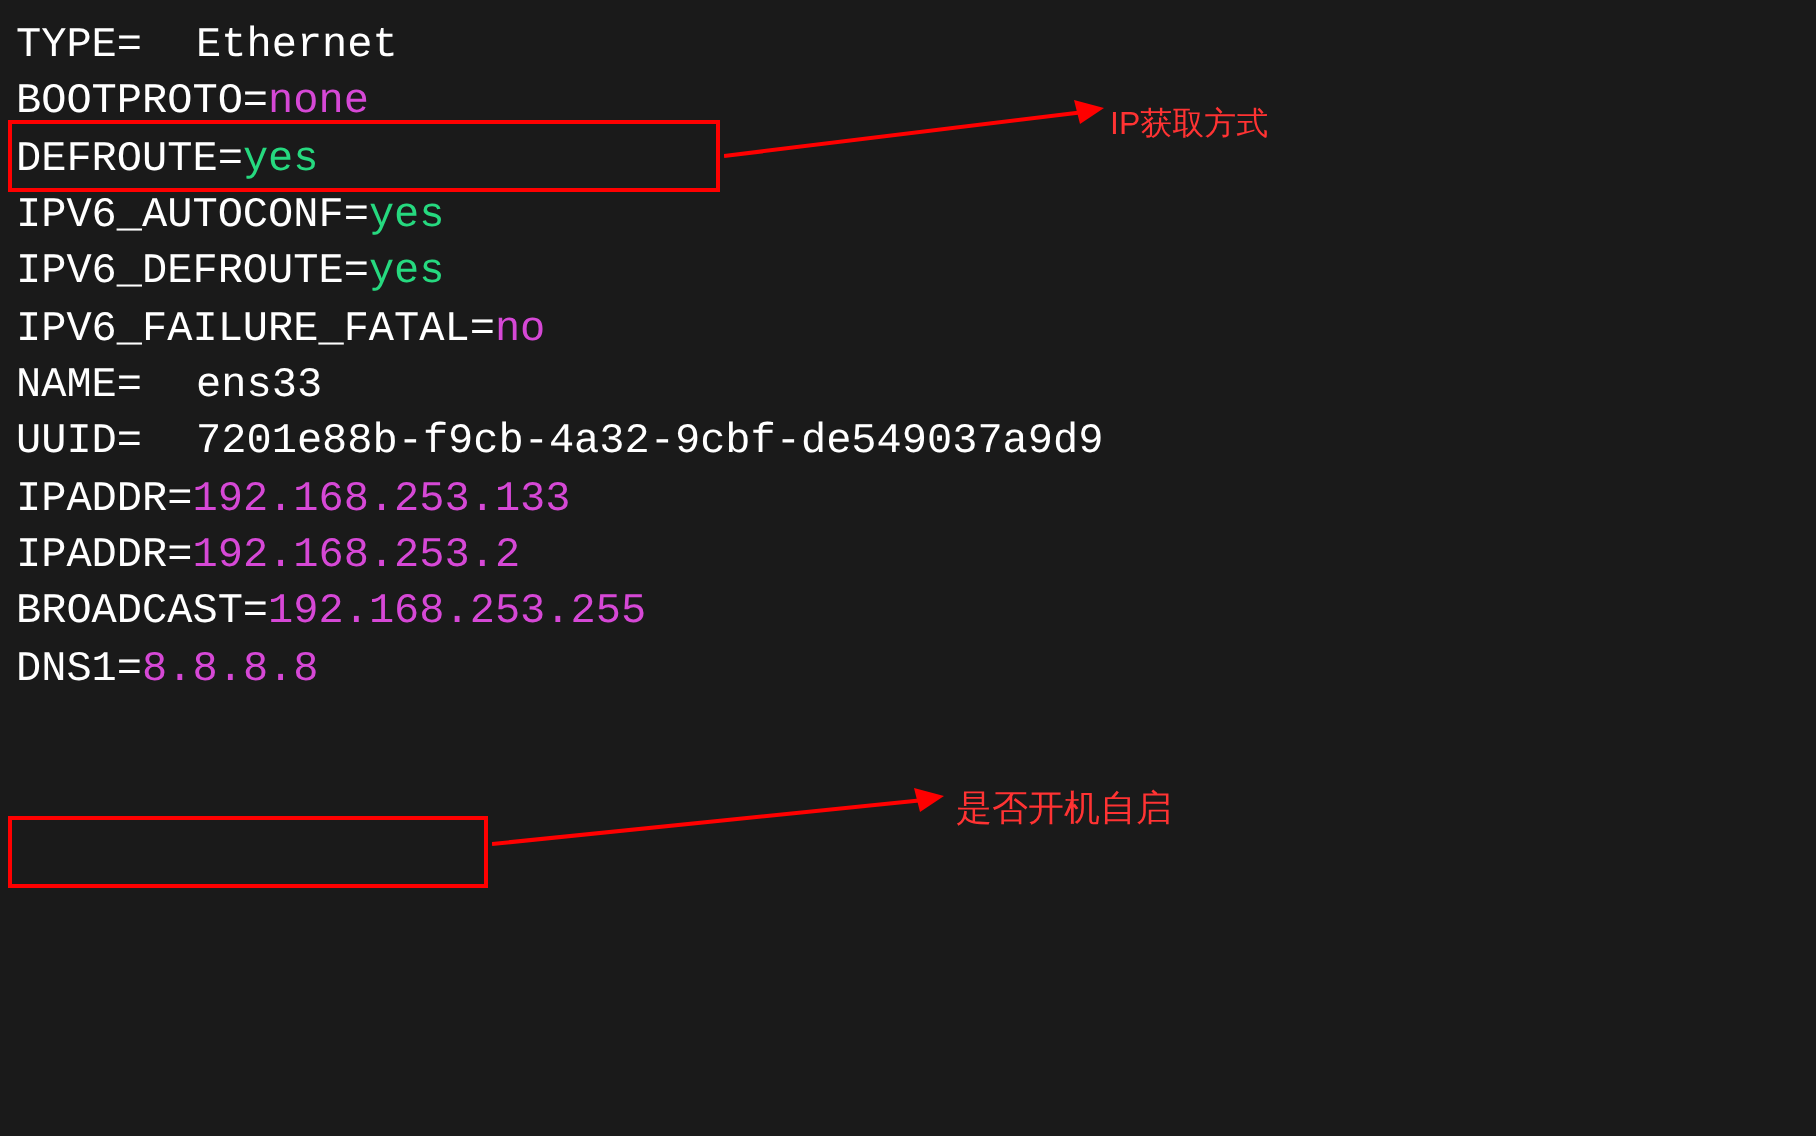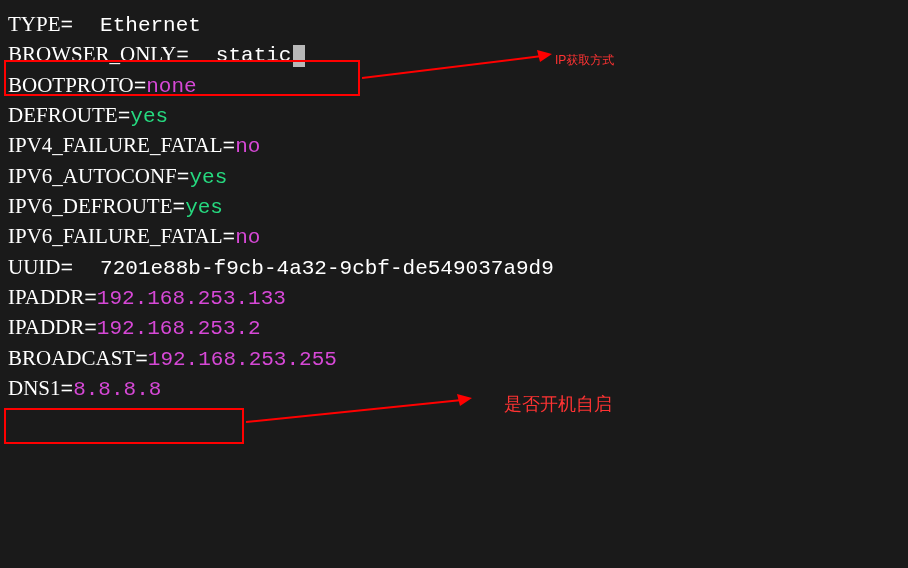--- a/index.html
+++ b/index.html
@@ -17,21 +17,20 @@
       height: 568px;
       position: relative;
       padding: 10px 8px;
       overflow: hidden;
     }
     .line {
       white-space: pre;
     }
     .key {
       color: #ffffff;
-      font-family: Liberation Serif, serif;
     }
     .eq {
       color: #ffffff;
     }
     .v-white {
       color: #ffffff;
       margin-left: 27px;
     }
     .v-magenta {
       color: #d648d6;
@@ -79,44 +78,43 @@
       top: 392px;
       width: 226px;
       height: 36px;
       pointer-events: none;
     }
     .ann1 {
       position: absolute;
       left: 555px;
       top: 52px;
       color: #ff3333;
-      font-size: 12px;
+      font-size: 16px;
       font-family: Arial, sans-serif;
     }
     .ann2 {
       position: absolute;
-      left: 504px;
+      left: 478px;
       top: 392px;
       color: #ff3333;
       font-size: 18px;
       font-family: Arial, sans-serif;
     }
   </style>
 </head>
 <body>
 
 <div id="content">
     <div class="line"><span class="key">TYPE</span><span class="eq">=</span><span class="v-white">Ethernet</span></div>
-    <div class="line"><span class="key">BROWSER_ONLY</span><span class="eq">=</span><span class="v-white">static</span><span class="cursor"></span></div>
     <div class="line"><span class="key">BOOTPROTO</span><span class="eq">=</span><span class="v-magenta">none</span></div>
     <div class="line"><span class="key">DEFROUTE</span><span class="eq">=</span><span class="v-green">yes</span></div>
-    <div class="line"><span class="key">IPV4_FAILURE_FATAL</span><span class="eq">=</span><span class="v-magenta">no</span></div>
     <div class="line"><span class="key">IPV6_AUTOCONF</span><span class="eq">=</span><span class="v-green">yes</span></div>
     <div class="line"><span class="key">IPV6_DEFROUTE</span><span class="eq">=</span><span class="v-green">yes</span></div>
     <div class="line"><span class="key">IPV6_FAILURE_FATAL</span><span class="eq">=</span><span class="v-magenta">no</span></div>
+    <div class="line"><span class="key">NAME</span><span class="eq">=</span><span class="v-white">ens33</span></div>
     <div class="line"><span class="key">UUID</span><span class="eq">=</span><span class="v-white">7201e88b-f9cb-4a32-9cbf-de549037a9d9</span></div>
     <div class="line"><span class="key">IPADDR</span><span class="eq">=</span><span class="v-magenta">192.168.253.133</span></div>
     <div class="line"><span class="key">IPADDR</span><span class="eq">=</span><span class="v-magenta">192.168.253.2</span></div>
     <div class="line"><span class="key">BROADCAST</span><span class="eq">=</span><span class="v-magenta">192.168.253.255</span></div>
     <div class="line"><span class="key">DNS1</span><span class="eq">=</span><span class="v-magenta">8.8.8.8</span></div>
   </div>
 
 <div class="box1"></div>
 <div class="box2"></div>
 

